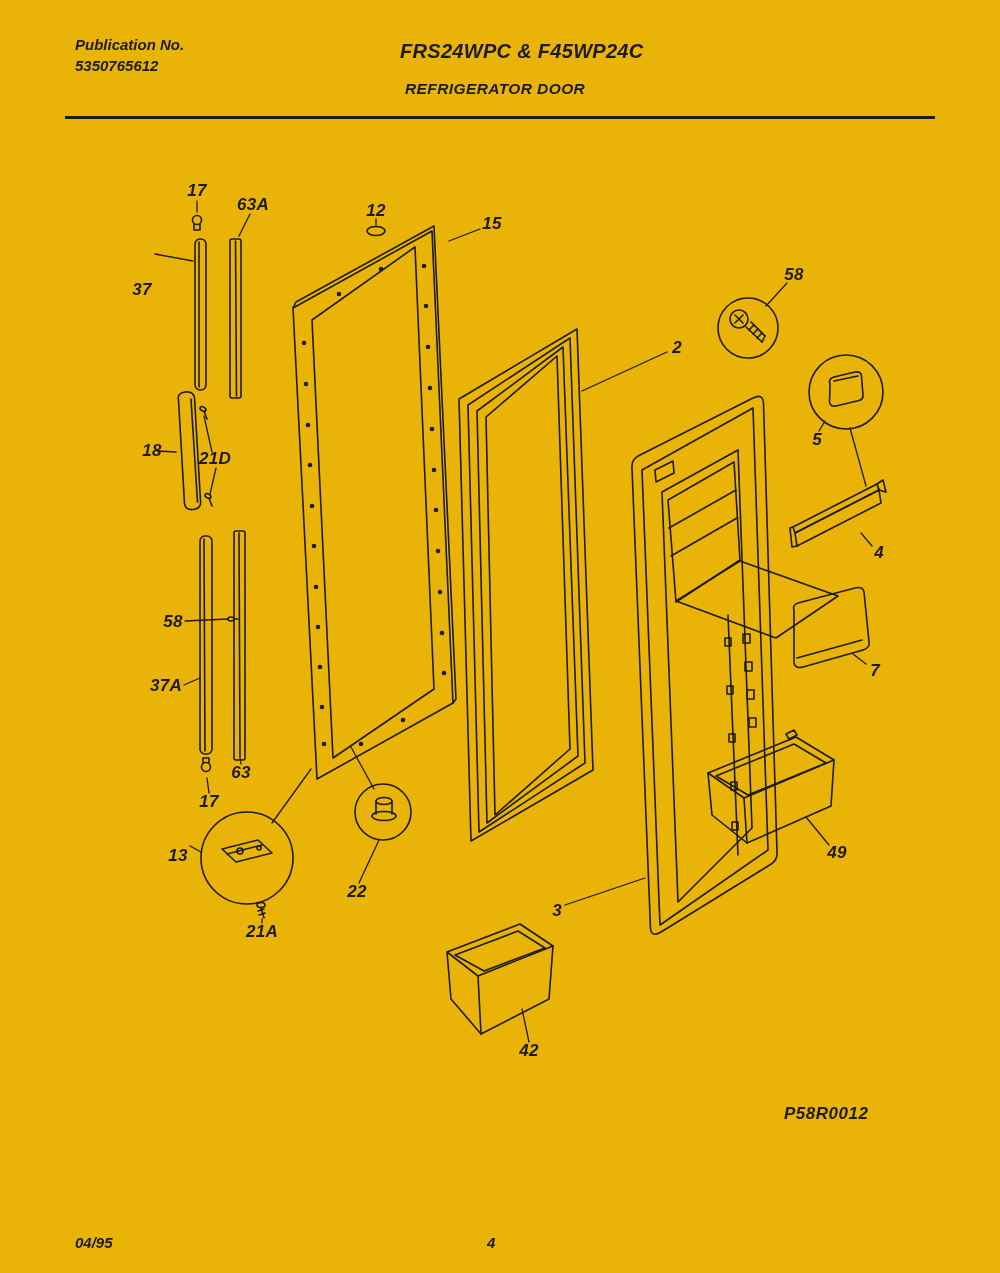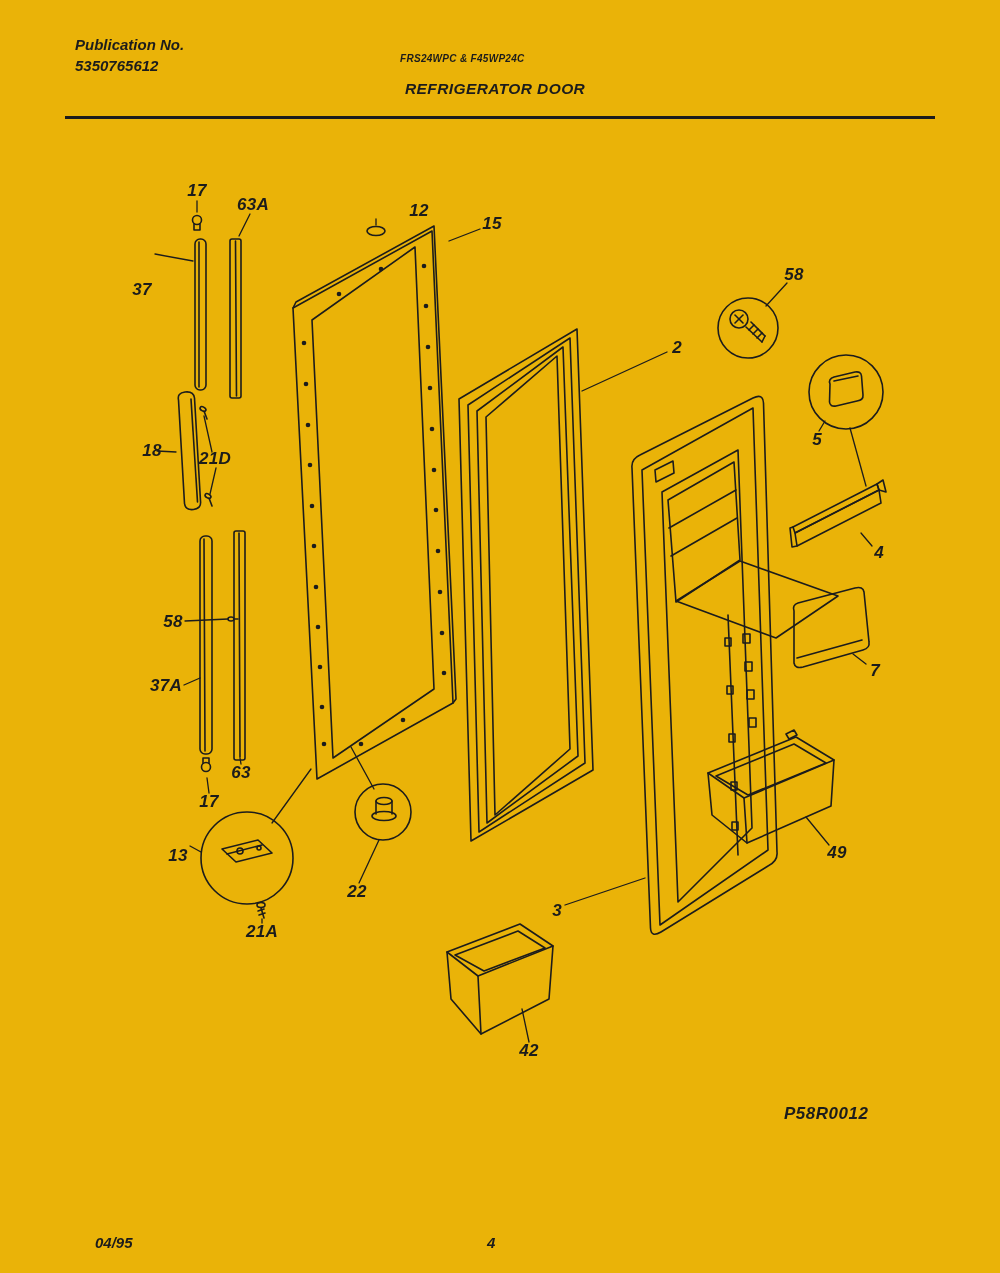--- a/index.html
+++ b/index.html
@@ -11,24 +11,24 @@
     width:1000px; height:1273px;
     margin:0 auto;
     background:#eab308;
     color:#1c1c1c;
     overflow:hidden;
     font-style:italic;
   }
   .txt { position:absolute; font-weight:bold; white-space:nowrap; color:#1c1c1c; }
   .pub-label   { left:75px;  top:36px;   font-size:15px; }
   .pub-number  { left:75px;  top:57px;   font-size:15px; }
-  .models      { left:400px; top:53px;   font-size:10px; letter-spacing:0.3px; }
+  .models      { left:400px; top:40px;   font-size:20px; letter-spacing:0.3px; }
   .doc-title   { left:405px; top:80px;   font-size:15.5px; letter-spacing:0.4px; }
   .diagram-code{ left:784px; top:1104px; font-size:17px; letter-spacing:0.5px; }
-  .footer-date { left:75px;  top:1234px; font-size:15px;margin-left:20px; }
+  .footer-date { left:75px;  top:1234px; font-size:15px; }
   .footer-page { left:487px; top:1234px; font-size:15px; }
   .rule { position:absolute; left:65px; top:116px; width:870px; height:3px; background:#1c1c1c; }
   .part-label {
     position:absolute;
     transform:translate(-50%,-50%);
     font-weight:bold;
     font-size:17px;
     letter-spacing:0.2px;
     color:#1c1c1c;
     white-space:nowrap;
@@ -234,21 +234,21 @@
       <path d="M262,923 L262,919"></path>
       <path d="M529,1042 L522,1009"></path>
       <path d="M311,769 L272,823"></path>
       <path d="M351,747 L374,789"></path>
       <path d="M850,428 L866,486"></path>
     </g>
   </svg>
 
   <div class="part-label" style="left:197px; top:191px;">17</div>
   <div class="part-label" style="left:253px; top:205px;">63A</div>
-  <div class="part-label" style="left:376px; top:211px;margin-left:43px;">12</div>
+  <div class="part-label" style="left:376px; top:211px;">12</div>
   <div class="part-label" style="left:492px; top:224px;">15</div>
   <div class="part-label" style="left:142px; top:253px;margin-top:37px;">37</div>
   <div class="part-label" style="left:794px; top:275px;">58</div>
   <div class="part-label" style="left:677px; top:348px;">2</div>
   <div class="part-label" style="left:817px; top:440px;">5</div>
   <div class="part-label" style="left:152px; top:451px;">18</div>
   <div class="part-label" style="left:215px; top:459px;">21D</div>
   <div class="part-label" style="left:879px; top:553px;">4</div>
   <div class="part-label" style="left:173px; top:622px;">58</div>
   <div class="part-label" style="left:875px; top:671px;">7</div>

